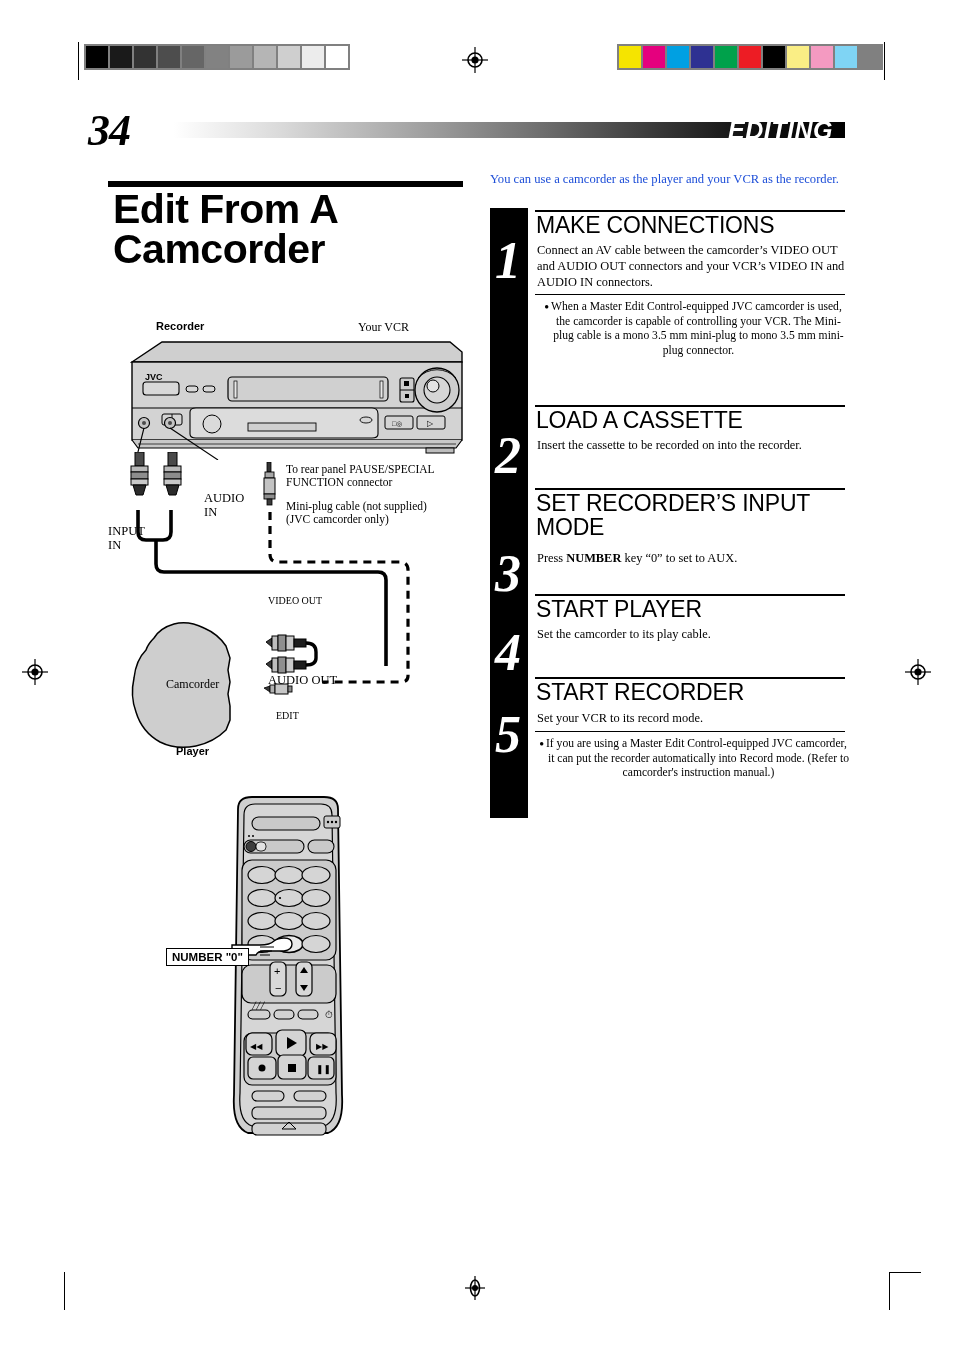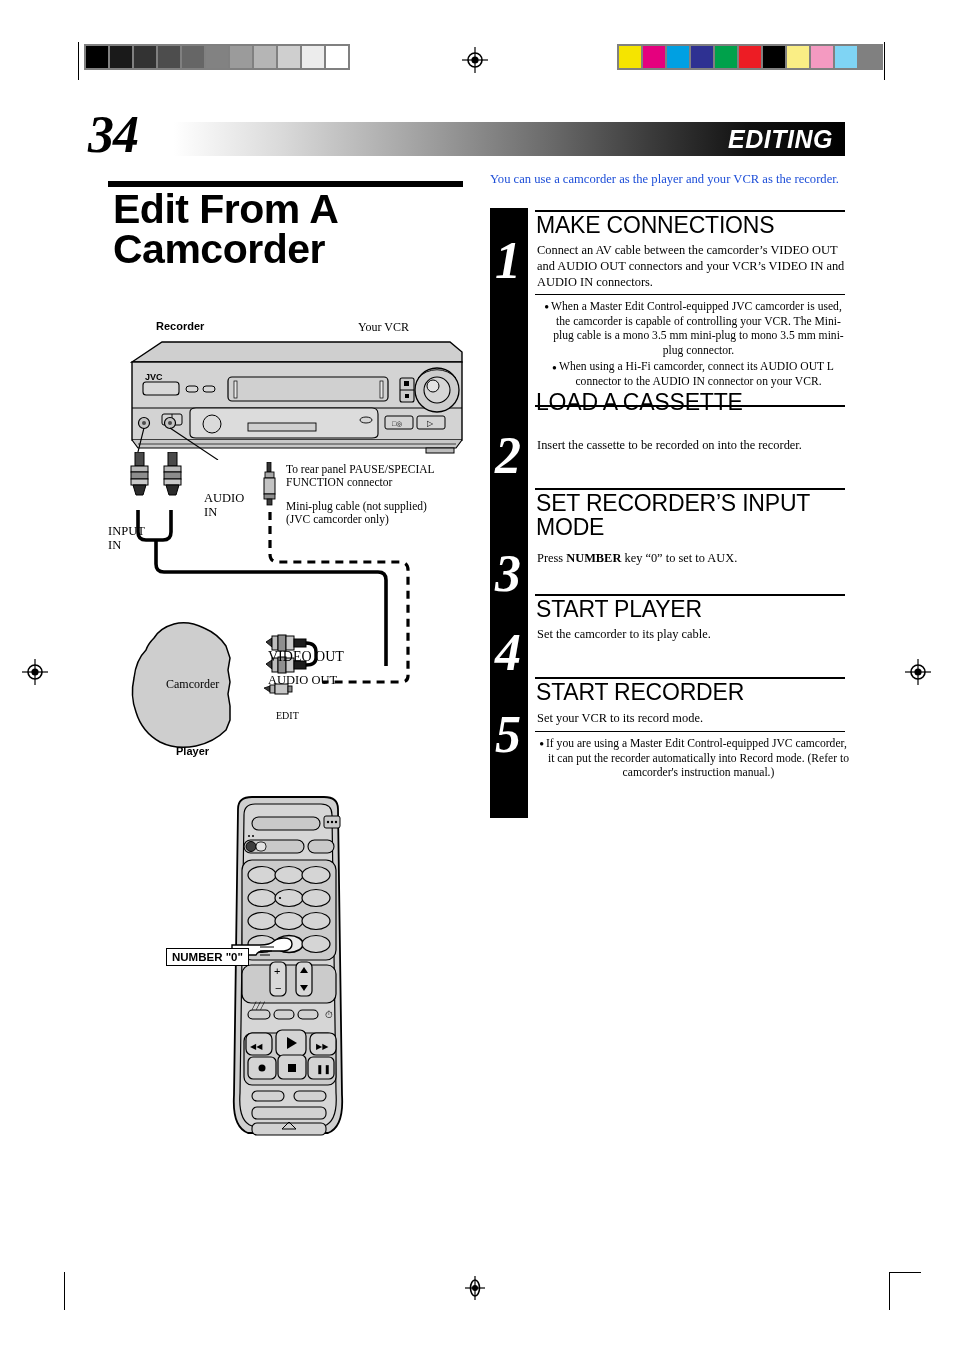--- a/index.html
+++ b/index.html
@@ -29,21 +29,21 @@
   .swatch { width: 22px; height: 22px; }
 
   .reg-mark { position: absolute; width: 26px; height: 26px; }
 
   
   .pagenum {
     position: absolute;
     font-family: "Liberation Serif", serif;
     font-style: italic;
     font-weight: 700;
-    font-size: 52px;
+    font-size: 44px;
     color: #000;
     letter-spacing: -1px;
   }
   .editing-bar {
     position: absolute;
     background: linear-gradient(to right, #ffffff 0%, #ffffff 2%, #d9d9d9 18%, #9c9c9c 40%, #6d6d6d 56%, #3a3a3a 72%, #111111 86%, #000000 100%);
     display: flex;
     align-items: center;
     justify-content: flex-end;
   }
@@ -192,21 +192,21 @@
   <line x1="0" y1="13" x2="26" y2="13" stroke="#000" stroke-width="1.2"></line>
 </svg>
 <svg class="reg-mark" style="left:462px;top:1275px;" viewBox="0 0 26 26">
   <ellipse cx="13" cy="13" rx="4.5" ry="8" fill="none" stroke="#000" stroke-width="1.6"></ellipse>
   <circle cx="13" cy="13" r="3" fill="#000"></circle>
   <line x1="13" y1="1" x2="13" y2="25" stroke="#000" stroke-width="1.2"></line>
   <line x1="3" y1="13" x2="23" y2="13" stroke="#000" stroke-width="1.2"></line>
 </svg>
 
 <div class="pagenum" style="left:88px;top:105px;">34</div>
-<div class="editing-bar" style="left:160px;top:122px;width:685px;height:34px;">
+<div class="editing-bar" style="left:160px;top:122px;width:685px;height:16px;">
   <span>EDITING</span>
 </div>
 
 <div class="rule-thick" style="left:108px;top:181px;width:355px;height:6px;"></div>
 <div class="title" style="left:113px;top:190px;">Edit From A Camcorder</div>
 
 <div class="dlabel bold" style="left:156px;top:320px;">Recorder</div>
 <div class="dlabel" style="left:358px;top:321px;font-size:12px;">Your VCR</div>
 
 <svg class="abs" style="left:100px;top:330px;width:380px;height:130px;" viewBox="0 0 380 130">
@@ -326,21 +326,21 @@
 
   <path d="M44 11 Q54 11 54 20 L54 24" fill="none" stroke="#000" stroke-width="3.4"></path>
   <path d="M44 33 Q54 33 54 26 L54 24" fill="none" stroke="#000" stroke-width="3.4"></path>
 
   <path d="M2 56 L8 54 L8 60 Z" fill="#3a3a3a" stroke="#000" stroke-width="0.8"></path>
   <rect x="8" y="53" width="5" height="8" fill="#b0b0b0" stroke="#000" stroke-width="0.9"></rect>
   <rect x="13" y="52" width="13" height="10" fill="#c6c6c6" stroke="#000" stroke-width="1"></rect>
   <rect x="26" y="54" width="4" height="6" fill="#8a8a8a" stroke="#000" stroke-width="0.9"></rect>
 </svg>
 
-<div class="dlabel" style="left:268px;top:649px;font-size:14px;">VIDEO OUT</div>
+<div class="dlabel" style="left:268px;top:595px;font-size:10px;">VIDEO OUT</div>
 <div class="dlabel" style="left:268px;top:673px;font-size:12.5px;">AUDIO OUT</div>
 <div class="dlabel" style="left:276px;top:710px;font-size:10px;">EDIT</div>
 
 <svg class="abs" style="left:208px;top:795px;width:160px;height:345px;" viewBox="0 0 160 345">
 
   <path d="M30 14 Q30 2 44 2 L116 2 Q130 2 130 14 L134 300 Q136 332 120 338 L40 338 Q24 332 26 300 Z" fill="#cfcfcf" stroke="#000" stroke-width="1.8"></path>
   <path d="M36 20 Q36 9 47 9 L113 9 Q124 9 124 20 L128 298 Q130 326 116 331 L44 331 Q30 326 32 298 Z" fill="#d6d6d6" stroke="#000" stroke-width="1.2"></path>
 
   <rect x="44" y="22" width="68" height="13" rx="6.5" fill="#c9c9c9" stroke="#000" stroke-width="1.1"></rect>
   <rect x="116" y="21" width="16" height="12" rx="2" fill="#c9c9c9" stroke="#000" stroke-width="1"></rect>
@@ -419,26 +419,25 @@
 
 <div class="stepbar" style="left:490px;top:208px;width:38px;height:610px;"></div>
 
 <div class="stepnum" style="left:488px;top:235px;">1</div>
 <div class="steprule" style="left:535px;top:210px;width:310px;"></div>
 <div class="stephead" style="left:536px;top:213px;">MAKE CONNECTIONS</div>
 <div class="stepbody" style="left:537px;top:243px;">Connect an AV cable between the camcorder’s VIDEO OUT and AUDIO OUT connectors and your VCR’s VIDEO IN and AUDIO IN connectors.</div>
 <div class="subrule" style="left:535px;top:294px;width:310px;"></div>
 <div class="bullets" style="left:536px;top:298px;">
   <p>When a Master Edit Control-equipped JVC camcorder is used, the camcorder is capable of controlling your VCR. The Mini-plug cable is a mono 3.5 mm mini-plug to mono 3.5 mm mini-plug connector.</p>
-  <p>When using a Hi-Fi camcorder, connect its AUDIO OUT L connector to the AUDIO IN connector on your VCR.</p>
 </div>
 
 <div class="stepnum" style="left:488px;top:430px;">2</div>
 <div class="steprule" style="left:535px;top:405px;width:310px;"></div>
-<div class="stephead" style="left:536px;top:390px;">LOAD A CASSETTE</div>
+<div class="stephead" style="left:536px;top:408px;">LOAD A CASSETTE</div>
 <div class="stepbody" style="left:537px;top:438px;">Insert the cassette to be recorded on into the recorder.</div>
 
 <div class="stepnum" style="left:488px;top:548px;">3</div>
 <div class="steprule" style="left:535px;top:488px;width:310px;"></div>
 <div class="stephead" style="left:536px;top:491px;">SET RECORDER’S INPUT MODE</div>
 <div class="stepbody" style="left:537px;top:551px;">
   <span>Press </span><span class="bold">NUMBER</span><span> key “0” to set to AUX.</span>
 </div>
 
 <div class="stepnum" style="left:488px;top:627px;">4</div>

